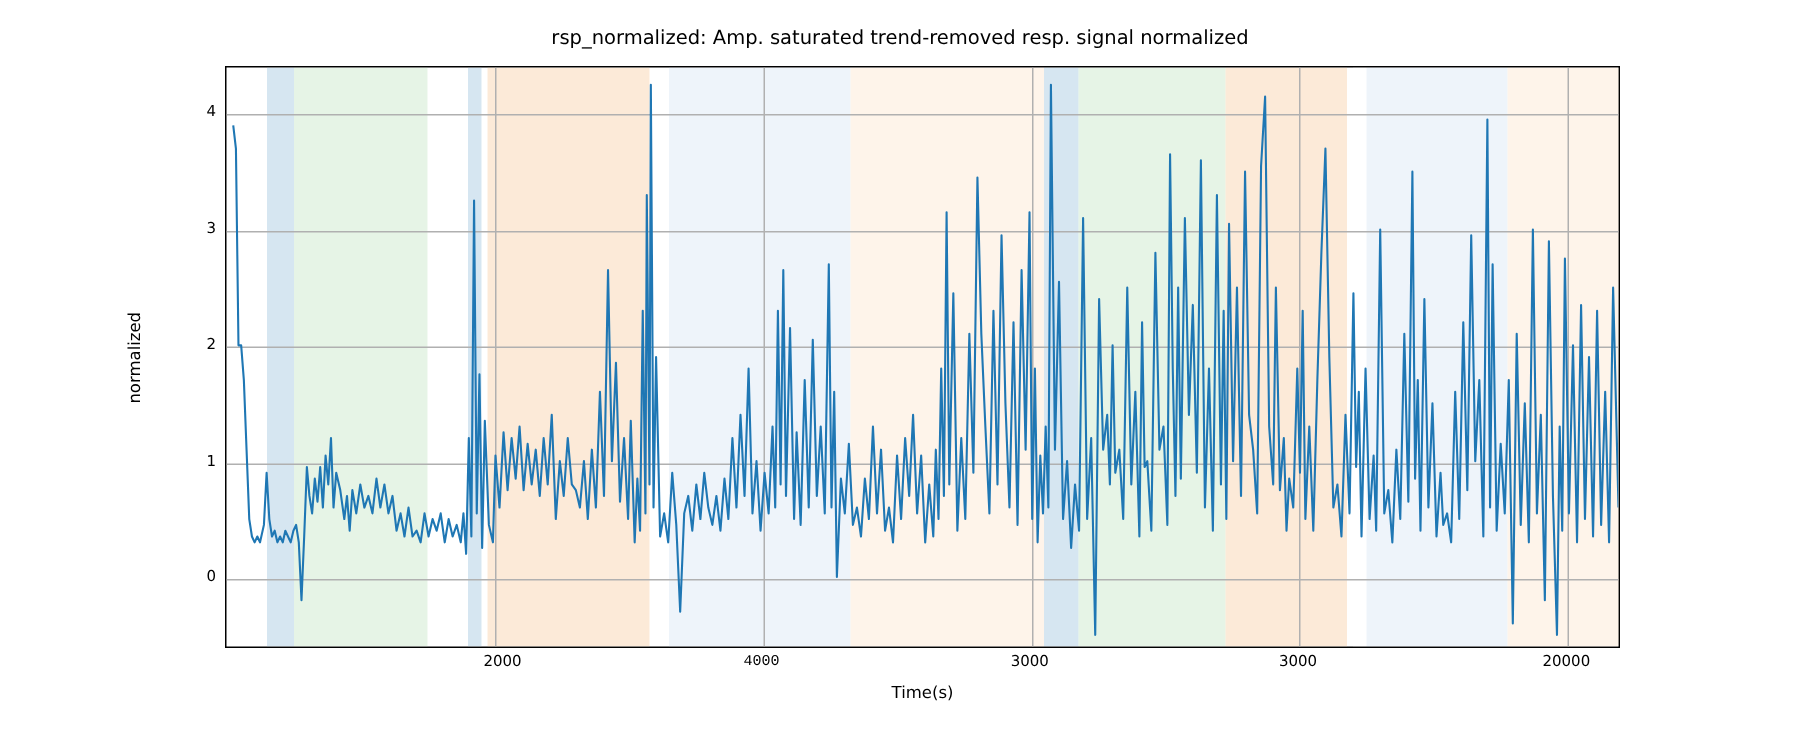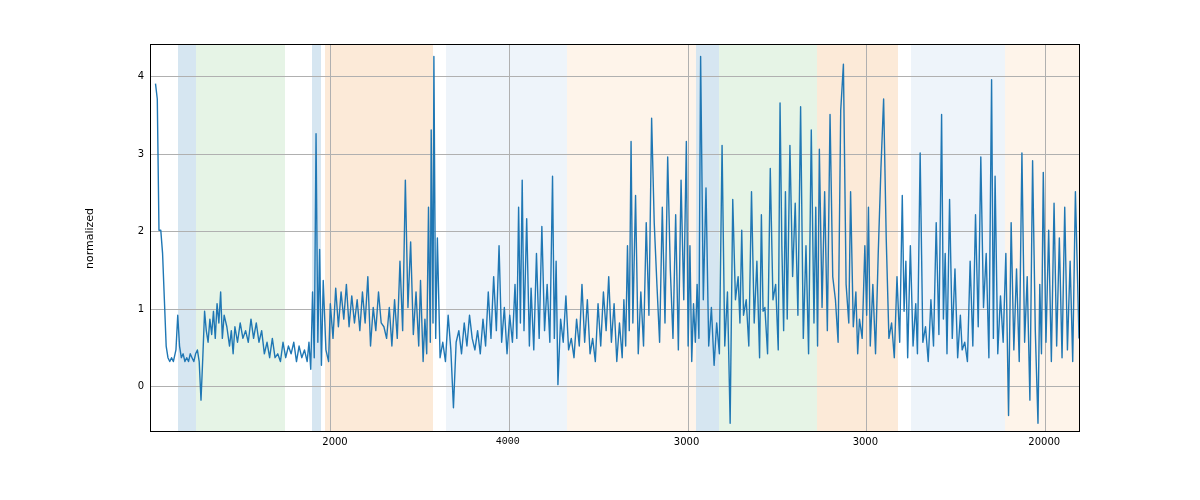--- a/index.html
+++ b/index.html
@@ -102,20 +102,21 @@
     stroke: #1f77b4;
     stroke-width: 1.4;
     stroke-linejoin: round;
   }
 </style>
 </head>
 <body>
 
 <div class="figure">
 
+  <div class="title">rsp_normalized: Amp. saturated trend-removed resp. signal normalized</div>
 
   <div class="ylabel">
     <span>normalized</span>
   </div>
 
   <div class="axes">
     <div class="bands">
         <div class="band" style="left: 26.8269px; width: 17.8846px; background: rgb(138, 182, 214);"></div>
         <div class="band" style="left: 44.7115px; width: 89.4231px; background: rgb(184, 224, 184);"></div>
         <div class="band" style="left: 160.962px; width: 8.94231px; background: rgb(138, 182, 214);"></div>
@@ -139,20 +140,21 @@
         <div class="gridline-h" style="top: 263.84px;"></div>
         <div class="gridline-h" style="top: 186.24px;"></div>
         <div class="gridline-h" style="top: 108.64px;"></div>
         <div class="gridline-h" style="top: 31.04px;"></div>
       </div>
     <svg class="signal" preserveAspectRatio="none" viewBox="0 0 930 388">
         <polyline points="4.5,38.8 6.3,54.3 8.0,186.2 9.8,186.2 11.6,209.5 13.4,256.1 15.2,302.6 17.0,314.3 18.8,318.2 20.6,314.3 22.4,318.2 25.0,306.5 26.8,271.6 28.6,302.6 30.4,314.3 32.2,310.4 34.0,318.2 35.8,314.3 37.6,318.2 39.3,310.4 41.1,314.3 42.9,318.2 44.7,310.4 46.5,306.5 48.3,318.2 50.1,357.0 51.9,314.3 53.7,267.7 55.4,287.1 57.2,298.8 59.0,275.5 60.8,291.0 62.6,267.7 64.4,294.9 66.2,260.0 68.0,279.4 69.8,248.3 71.5,294.9 73.3,271.6 76.0,283.2 78.7,302.6 80.5,287.1 82.3,310.4 84.1,283.2 86.7,298.8 89.4,279.4 92.1,294.9 94.8,287.1 97.5,298.8 100.2,275.5 102.8,294.9 105.5,279.4 108.2,298.8 110.9,287.1 113.6,310.4 116.3,298.8 118.9,314.3 121.6,294.9 124.3,314.3 127.0,310.4 129.7,318.2 132.3,298.8 135.0,314.3 137.7,302.6 140.4,310.4 143.1,298.8 145.8,318.2 148.4,302.6 151.1,314.3 153.8,306.5 156.5,318.2 158.3,298.8 160.1,325.9 161.9,248.3 163.6,314.3 165.4,89.2 167.2,298.8 169.0,205.6 170.8,322.0 172.6,236.7 175.3,306.5 178.0,318.2 179.7,260.0 182.4,294.9 185.1,244.4 187.8,283.2 190.5,248.3 193.2,275.5 195.8,240.6 198.5,283.2 201.2,252.2 203.9,279.4 206.6,256.1 209.3,287.1 211.9,248.3 214.6,279.4 217.3,232.8 220.0,302.6 222.7,263.8 225.3,287.1 228.0,248.3 230.7,279.4 233.4,283.2 236.1,294.9 238.8,263.8 241.4,302.6 244.1,256.1 246.8,294.9 249.5,217.3 252.2,287.1 254.9,135.8 257.5,263.8 260.2,197.9 262.9,291.0 265.6,248.3 268.3,302.6 270.1,236.7 272.7,318.2 274.5,275.5 276.3,310.4 278.1,163.0 279.9,298.8 280.8,85.4 282.6,279.4 283.5,11.6 285.3,294.9 287.0,194.0 289.7,314.3 292.4,298.8 295.1,318.2 297.8,271.6 300.5,306.5 303.1,364.7 305.8,298.8 308.5,287.1 311.2,310.4 313.9,279.4 316.6,302.6 319.2,271.6 321.9,294.9 324.6,306.5 327.3,287.1 330.0,310.4 332.7,275.5 335.3,302.6 338.0,248.3 340.7,294.9 343.4,232.8 346.1,287.1 348.8,201.8 351.4,298.8 354.1,263.8 356.8,310.4 359.5,271.6 362.2,298.8 364.8,240.6 366.6,294.9 368.4,163.0 370.2,279.4 372.0,135.8 373.8,287.1 376.5,174.6 379.2,302.6 380.9,244.4 383.6,306.5 386.3,209.5 389.0,294.9 391.7,182.4 394.4,287.1 397.0,240.6 399.7,298.8 402.4,131.9 404.2,294.9 406.0,217.3 407.8,341.4 410.5,275.5 413.1,298.8 415.8,252.2 418.5,306.5 421.2,294.9 423.9,314.3 426.5,275.5 429.2,302.6 431.9,240.6 434.6,298.8 437.3,256.1 440.0,310.4 442.6,294.9 445.3,318.2 448.0,260.0 450.7,302.6 453.4,248.3 456.1,287.1 458.7,232.8 461.4,298.8 464.1,260.0 466.8,318.2 469.5,279.4 472.2,314.3 473.9,256.1 475.7,302.6 477.5,201.8 479.3,287.1 481.1,97.0 482.9,279.4 485.6,151.3 488.3,310.4 490.9,248.3 493.6,302.6 496.3,178.5 499.0,271.6 501.7,73.7 504.3,178.5 507.0,240.6 509.7,298.8 512.4,163.0 515.1,279.4 517.8,112.5 520.4,225.0 523.1,294.9 525.8,170.7 528.5,306.5 531.2,135.8 533.9,256.1 536.5,97.0 538.3,302.6 540.1,201.8 541.9,318.2 543.7,260.0 545.5,298.8 547.3,240.6 549.1,294.9 550.8,11.6 553.5,256.1 556.2,143.6 558.9,302.6 561.6,263.8 564.3,322.0 566.9,279.4 569.6,310.4 572.3,100.9 575.0,302.6 577.7,248.3 580.4,380.2 583.0,155.2 585.7,256.1 588.4,232.8 590.2,279.4 592.0,186.2 593.8,271.6 596.5,256.1 599.1,302.6 601.8,147.4 604.5,279.4 607.2,217.3 609.9,314.3 611.7,170.7 613.4,267.7 615.2,263.8 617.9,310.4 620.6,124.2 623.3,256.1 626.0,240.6 628.6,306.5 630.4,58.2 632.2,201.8 634.0,287.1 635.8,147.4 637.6,275.5 640.3,100.9 643.0,232.8 645.6,159.1 648.3,271.6 651.0,62.1 653.7,294.9 656.4,201.8 659.0,310.4 661.7,85.4 664.4,279.4 666.2,163.0 668.0,302.6 669.8,104.8 672.5,263.8 675.1,147.4 677.8,287.1 680.5,69.8 683.2,232.8 685.9,256.1 688.6,298.8 691.2,66.0 693.9,19.4 696.6,240.6 699.3,279.4 701.1,147.4 703.8,283.2 706.4,248.3 708.2,310.4 710.0,275.5 712.7,294.9 715.4,201.8 717.2,271.6 719.0,163.0 720.8,302.6 723.4,240.6 726.1,310.4 728.8,209.5 731.5,124.2 734.2,54.3 736.8,194.0 739.5,294.9 742.2,279.4 744.9,314.3 747.6,232.8 750.3,298.8 752.9,151.3 754.7,267.7 756.5,217.3 758.3,314.3 761.0,201.8 763.7,302.6 766.4,260.0 768.1,310.4 770.8,108.6 773.5,298.8 776.2,283.2 778.9,318.2 781.6,256.1 784.2,302.6 786.9,178.5 789.6,291.0 792.3,69.8 794.1,275.5 795.9,209.5 797.7,310.4 800.3,155.2 803.0,294.9 805.7,225.0 808.4,314.3 811.1,271.6 812.9,306.5 815.5,298.8 818.2,318.2 820.9,217.3 823.6,302.6 826.3,170.7 829.0,283.2 831.6,112.5 834.3,263.8 837.0,209.5 839.7,314.3 842.4,34.9 844.2,294.9 845.9,131.9 848.6,310.4 851.3,252.2 854.0,298.8 856.7,209.5 859.4,372.5 862.0,178.5 864.7,306.5 867.4,225.0 870.1,318.2 872.8,108.6 875.5,298.8 878.1,232.8 880.8,357.0 883.5,116.4 886.2,287.1 888.9,380.2 890.7,240.6 892.4,310.4 894.2,128.0 896.9,298.8 899.6,186.2 902.3,318.2 905.0,159.1 907.6,302.6 910.3,194.0 913.0,314.3 915.7,163.0 918.4,306.5 921.1,217.3 923.7,318.2 926.4,147.4 930.0,294.9"></polyline>
       </svg>
   </div>
 
+  <div class="xlabel">Time(s)</div>
 
 <div class="ticklabel-x" style="left: 335px;">2000</div>
     <div class="ticklabel-x" style="left: 507.692px; font-family: Liberation Mono, monospace;">4000</div>
     <div class="ticklabel-x" style="left: 686.538px;">3000</div>
     <div class="ticklabel-x" style="left: 865.385px;">3000</div>
     <div class="ticklabel-x" style="left: 1044.23px;">20000</div>
     <div class="ticklabel-y" style="top: 385.44px;">0</div>
     <div class="ticklabel-y" style="top: 307.84px;">1</div>
     <div class="ticklabel-y" style="top: 230.24px;">2</div>
     <div class="ticklabel-y" style="top: 152.64px;">3</div>

